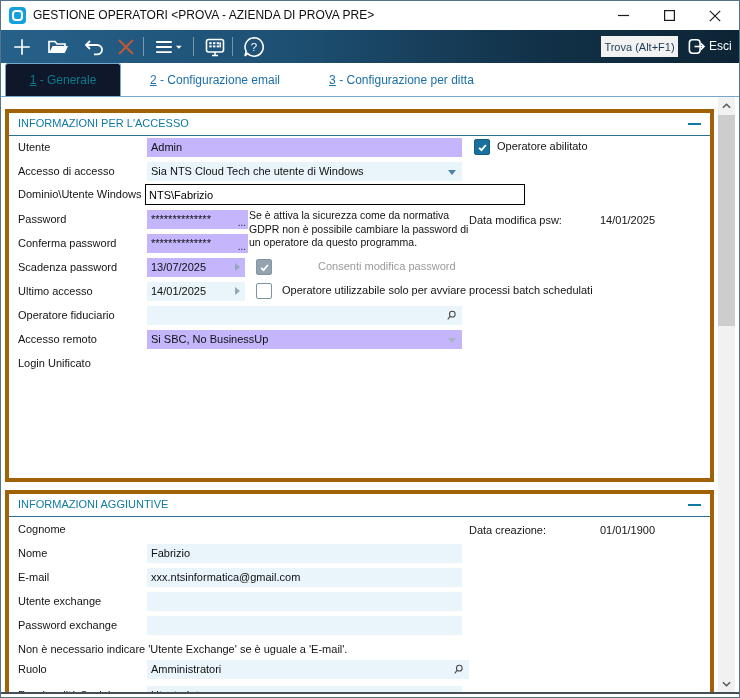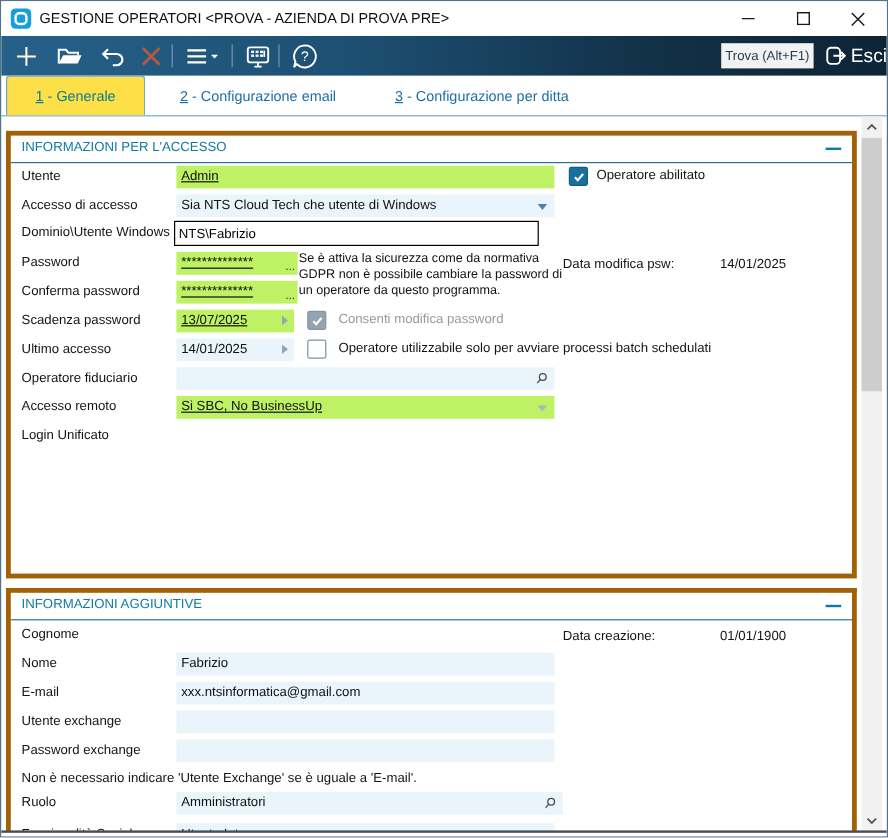--- a/index.html
+++ b/index.html
@@ -13,53 +13,53 @@
   .app-icon .ring{position:absolute;left:3px;top:3px;right:3px;bottom:3px;border:2.5px solid #fff;border-radius:4px;}
   .title-text{left:32px;top:7px;font-size:12px;color:#101010;white-space:nowrap;}
   .cbtn{top:0;width:45px;height:29px;display:flex;align-items:center;justify-content:center;}
   
   .toolbar{left:0;top:29px;right:0;height:33px;
     background:linear-gradient(90deg,#26618a 0%,#1d4f72 40%,#123249 72%,#0d2435 100%);}
   .tbi{top:4px;width:26px;height:26px;display:flex;align-items:center;justify-content:center;}
   .tb-sep{top:7px;width:1px;height:19px;background:rgba(255,255,255,.38);}
   .trova{left:600px;top:6px;width:77px;height:21px;background:#f2f2f2;color:#1d3b52;
     font-size:11px;display:flex;align-items:center;justify-content:center;white-space:nowrap;}
-  .esci-label{left:708px;top:9px;color:#fff;font-size:16px;}
+  .esci-label{left:708px;top:9px;color:#fff;font-size:12px;}
   
   .tabstrip-line{left:0;top:95px;right:0;height:1px;background:#74a9cd;z-index:1;}
   .tab{top:62px;height:33px;display:flex;align-items:center;justify-content:center;
     font-size:12px;color:#1a6fa8;white-space:nowrap;cursor:default;}
   .tab u{text-decoration:underline;}
-  .tab.active{left:4px;width:116px;background:#fde047;border:1px solid #74a9cd;border-bottom:none;
+  .tab.active{left:4px;width:116px;background:#0f172a;border:1px solid #74a9cd;border-bottom:none;
     border-radius:3px 3px 0 0;color:#0c7b8c;z-index:2;box-sizing:border-box;}
   
   .panel{border:4px solid #a16207;box-sizing:border-box;background:#fff;}
   .panel-header{position:absolute;left:0;top:0;right:0;height:22px;border-bottom:1px solid #2b7094;}
   .panel-title{position:absolute;left:9px;top:4px;font-size:11px;color:#0f7aa3;}
   .collapse{position:absolute;right:9px;top:10px;width:13px;height:2px;background:#0f7aa3;}
   .lbl{position:absolute;left:9px;font-size:11px;color:#141414;line-height:19px;white-space:nowrap;}
   .fld{position:absolute;left:138px;width:315px;height:19px;font-size:11px;line-height:19px;
     padding:0 4px;box-sizing:border-box;white-space:nowrap;overflow:hidden;color:#101010;}
   .fld.blue{background:#e9f4fb;}
-  .fld.gray{background:#bef264;text-decoration:underline;}
+  .fld.gray{background:#c4b5fd;}
   .dd-arrow{position:absolute;right:6px;top:8px;width:0;height:0;
     border-left:4px solid transparent;border-right:4px solid transparent;border-top:5px solid #4a84ad;}
   .dd-arrow.dis{border-top-color:#aab6bf;}
   .date-arrow{position:absolute;right:5px;top:5px;width:0;height:0;
     border-top:4px solid transparent;border-bottom:4px solid transparent;border-left:5px solid #93a7b5;}
   .ellip{position:absolute;right:2px;bottom:1px;font-size:10px;line-height:10px;color:#333;}
   .winput{position:absolute;border:1px solid #000;background:#fff;font-family:"Liberation Sans",sans-serif;
     font-size:11px;padding:0 3px;box-sizing:border-box;outline:none;}
   .cb{position:absolute;width:16px;height:16px;box-sizing:border-box;border-radius:2px;
     display:flex;align-items:center;justify-content:center;}
   .cb.on{background:#17719c;border:1px solid #125e83;}
   .cb.on-dis{background:#93a4b0;border:1px solid #8496a2;}
   .cb.off{background:#fff;border:1px solid #7e93a0;}
   .cb-label{position:absolute;font-size:11px;line-height:17px;color:#141414;white-space:nowrap;}
-  .cb-label.gray{color:#9a9a9a;}
+  .cb-label.gray{color:#9a9a9a;margin-left:36px;}
   .note-sm{position:absolute;font-size:10.5px;line-height:13.5px;color:#111;}
   .search{position:absolute;right:4px;top:3px;width:13px;height:13px;}
   
   .scrollbar{left:717px;top:96px;width:17px;height:595px;background:#f1f1f1;z-index:3;}
   .sb-btn{position:absolute;left:0;width:17px;height:17px;display:flex;align-items:center;justify-content:center;}
   .sb-thumb{position:absolute;left:0;top:18px;width:17px;height:211px;background:#cdcdcd;}
   .bottom-line{left:0;right:0;top:691px;height:2px;background:#474f56;z-index:5;}
 </style>
 </head>
 <body>
@@ -178,21 +178,21 @@
     </div>
     <div class="cb-label" style="left:488px;top:25px">Operatore abilitato</div>
 
     <div class="lbl" style="top:49px">Accesso di accesso</div>
     <div class="fld blue" style="top:49px">
       <span>Sia NTS Cloud Tech che utente di Windows</span>
       <span class="dd-arrow"></span>
     </div>
 
     <div class="lbl" style="top:72px">Dominio\Utente Windows</div>
-    <input class="winput" style="left: 136px; top: 71px; width: 304px; height: 21px;" value="NTS\Fabrizio">
+    <input class="winput" style="left: 136px; top: 71px; width: 380px; height: 21px;" value="NTS\Fabrizio">
 
     <div class="lbl" style="top:97px">Password</div>
     <div class="fld gray" style="top:97px;width:101px">
       <span>**************</span>
       <span class="ellip">...</span>
     </div>
     <div class="note-sm" style="left:240px;top:96px;width:224px">Se è attiva la sicurezza come da normativa GDPR non è possibile cambiare la password di un operatore da questo programma.</div>
     <div class="lbl" style="left:460px;top:98px">Data modifica psw:</div>
     <div class="lbl" style="left:591px;top:98px">14/01/2025</div>
 

